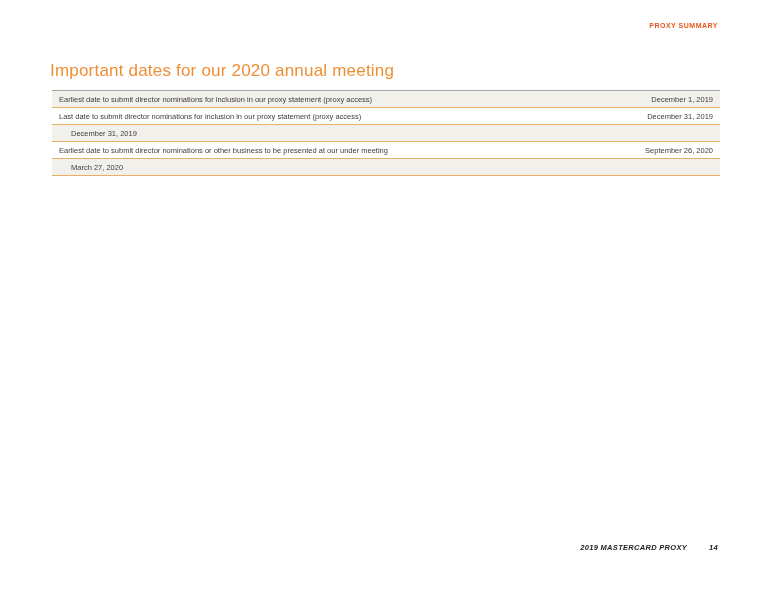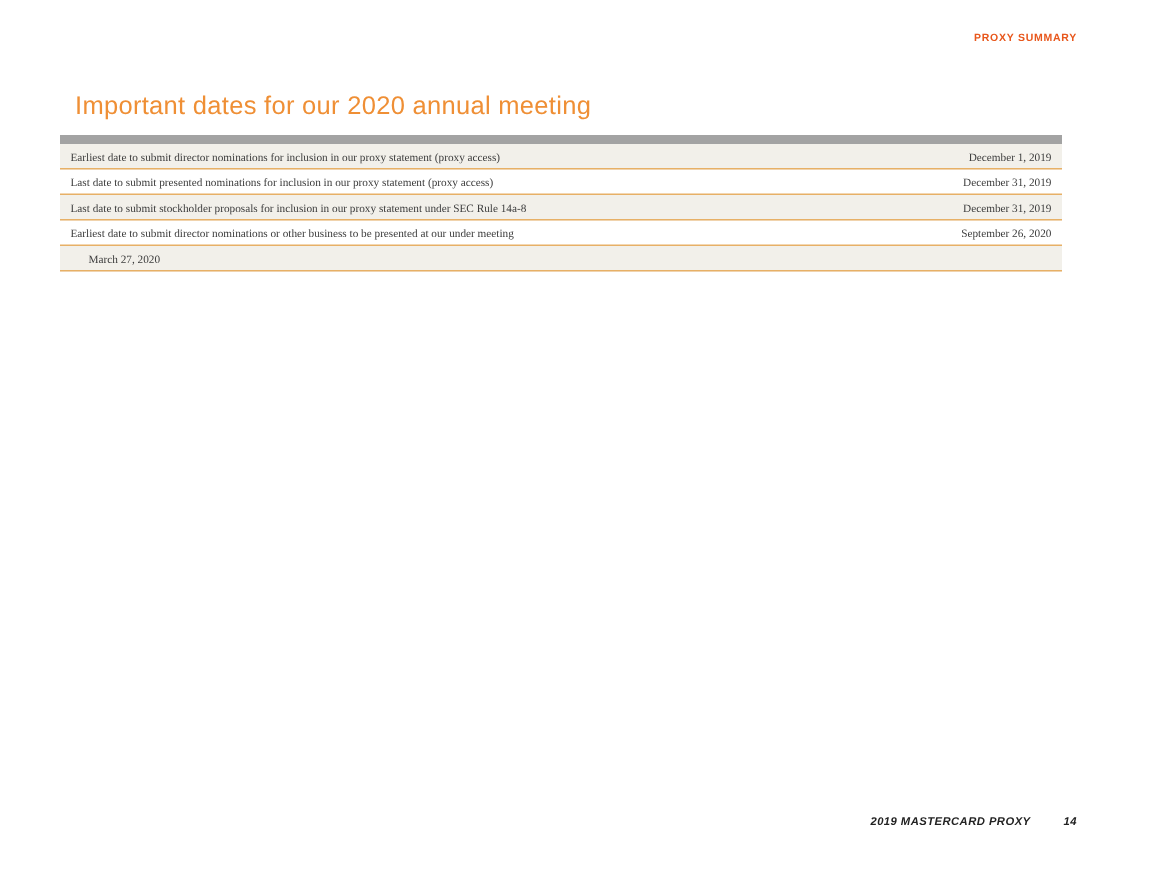--- a/index.html
+++ b/index.html
@@ -29,24 +29,23 @@
       top: 50px;
       left: 50px;
       font-size: 17px;
       font-weight: 400;
       color: #ef8f35;
       letter-spacing: 0.2px;
     }
     .dates-table {
       position: absolute;
       top: 90px;
-      left: 40px;
+      left: 52px;
       width: 668px;
-      border-top: 6px solid #a3a3a3;
-      font-family: Liberation Serif, serif;
+      border-top: 1px solid #a3a3a3;
     }
     .table-row {
       display: flex;
       justify-content: space-between;
       align-items: center;
       height: 17px;
       padding: 0 7px;
       box-sizing: border-box;
       font-size: 7.5px;
       color: #3d3d3d;
@@ -91,26 +90,25 @@
   <h1 class="page-title">Important dates for our 2020 annual meeting</h1>
 
   <div class="dates-table">
 
     <div class="table-row shaded">
       <span class="row-label">Earliest date to submit director nominations for inclusion in our proxy statement (proxy access)</span>
       <span class="row-date">December 1, 2019</span>
     </div>
 
     <div class="table-row">
-      <span class="row-label">Last date to submit presented nominations for inclusion in our proxy statement (proxy access)</span>
+      <span class="row-label">Last date to submit director nominations for inclusion in our proxy statement (proxy access)</span>
       <span class="row-date">December 31, 2019</span>
     </div>
 
     <div class="table-row shaded">
-      <span class="row-label">Last date to submit stockholder proposals for inclusion in our proxy statement under SEC Rule 14a-8</span>
       <span class="row-date">December 31, 2019</span>
     </div>
 
     <div class="table-row">
       <span class="row-label">Earliest date to submit director nominations or other business to be presented at our under meeting</span>
       <span class="row-date">September 26, 2020</span>
     </div>
 
     <div class="table-row shaded">
       <span class="row-date">March 27, 2020</span>

